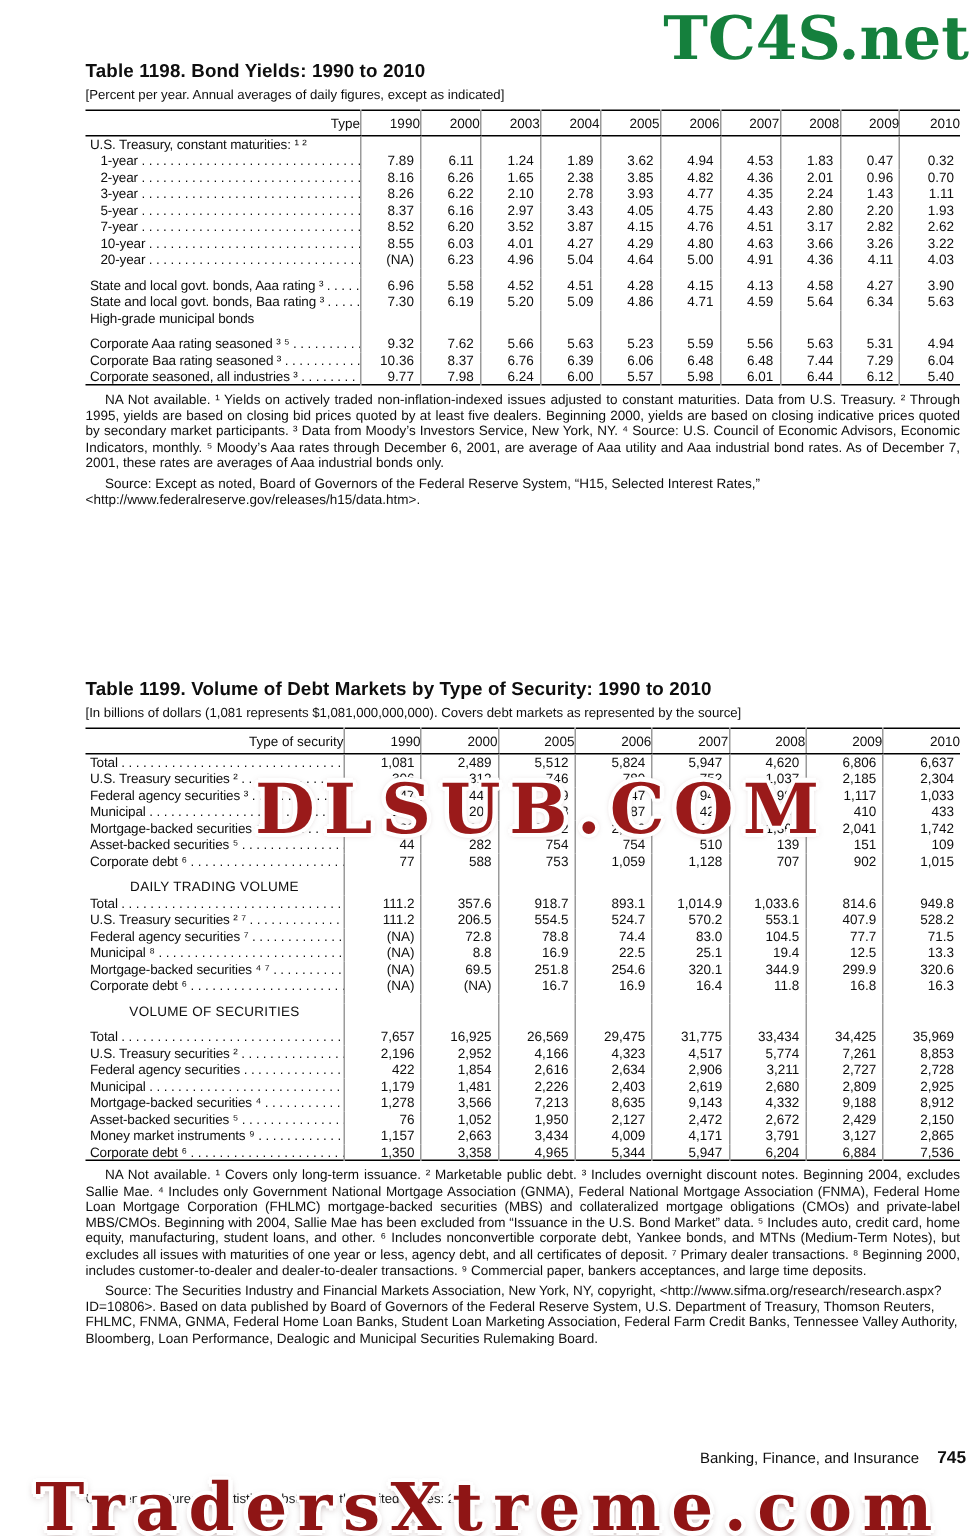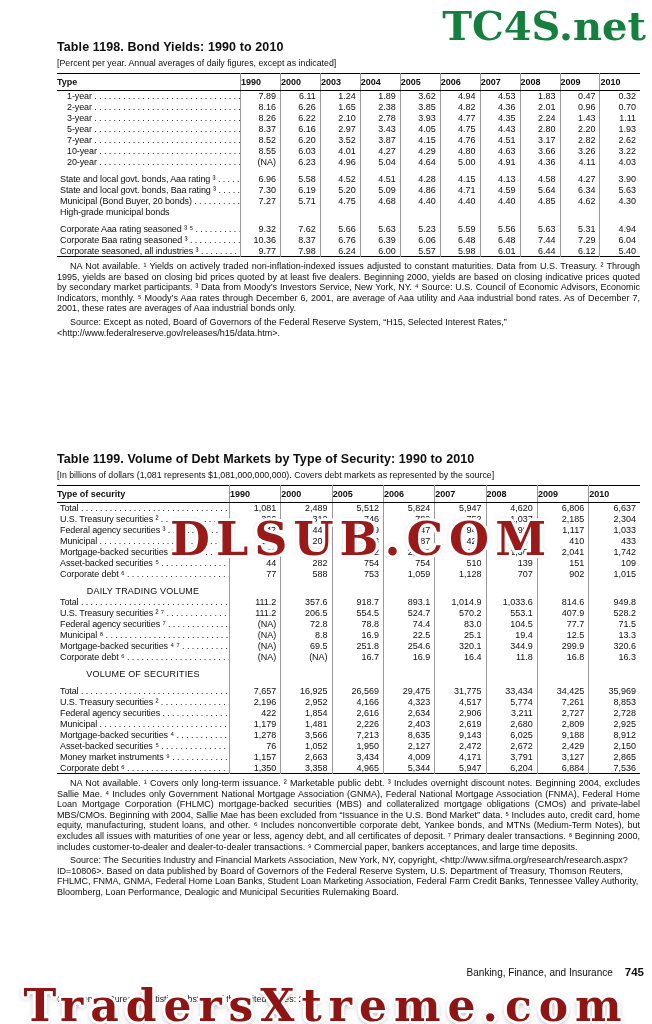--- a/index.html
+++ b/index.html
@@ -10,22 +10,22 @@
   }
   .block{position:absolute;left:57px;width:583px}
   #block-1198{top:40px}
   #block-1199{top:452px}
 
   .tbl-title{font-size:12.5px;font-weight:bold;margin:0 0 4px 0;letter-spacing:.1px}
   .tbl-note{font-size:8.8px;margin:0 0 5px 0}
 
   table{border-collapse:collapse;width:100%;table-layout:fixed;
         font-size:9px;border-top:1px solid #000;border-bottom:1px solid #000}
-  thead th{border-bottom:1px solid #000;font-weight:bold;font-size:9px;
-           height:16px;vertical-align:middle;padding:0;text-align:left}
+  thead th{border-bottom:1px solid #000;font-weight:normal;font-size:9px;
+           height:16px;vertical-align:middle;padding:0;text-align:right}
   .t1198 th.hlbl{width:183px}
   .t1199 th.hlbl{width:172px}
   th.hyr,td.val{border-left:1px solid #9a9a9a}
   tbody tr{height:11px}
   tbody tr.sp{height:6px}
   td{padding:0;line-height:10px;vertical-align:middle}
   td.val{text-align:right;padding-right:4px;white-space:nowrap}
   td.lbl{white-space:nowrap;overflow:hidden;padding-left:3px;letter-spacing:-.1px}
   td.lbl.ind{padding-left:10px}
   td.lbl.sect{text-align:center;padding-left:0;letter-spacing:.2px}
@@ -74,20 +74,33 @@
             <th class="hyr">2005</th>
             <th class="hyr">2006</th>
             <th class="hyr">2007</th>
             <th class="hyr">2008</th>
             <th class="hyr">2009</th>
             <th class="hyr">2010</th>
           </tr>
         </thead>
       <tbody>
           <tr>
+            <td class="lbl"><span>U.S. Treasury, constant maturities: ¹ ²</span></td>
+            <td class="val"></td>
+            <td class="val"></td>
+            <td class="val"></td>
+            <td class="val"></td>
+            <td class="val"></td>
+            <td class="val"></td>
+            <td class="val"></td>
+            <td class="val"></td>
+            <td class="val"></td>
+            <td class="val"></td>
+          </tr>
+          <tr>
             <td class="lbl ind"><span>1-year</span><span class="dots"></span></td>
             <td class="val">7.89</td>
             <td class="val">6.11</td>
             <td class="val">1.24</td>
             <td class="val">1.89</td>
             <td class="val">3.62</td>
             <td class="val">4.94</td>
             <td class="val">4.53</td>
             <td class="val">1.83</td>
             <td class="val">0.47</td>
@@ -204,33 +217,20 @@
             <td class="val">5.20</td>
             <td class="val">5.09</td>
             <td class="val">4.86</td>
             <td class="val">4.71</td>
             <td class="val">4.59</td>
             <td class="val">5.64</td>
             <td class="val">6.34</td>
             <td class="val">5.63</td>
           </tr>
           <tr>
-            <td class="lbl"><span>Municipal (Bond Buyer, 20 bonds)</span><span class="dots"></span></td>
-            <td class="val">7.27</td>
-            <td class="val">5.71</td>
-            <td class="val">4.75</td>
-            <td class="val">4.68</td>
-            <td class="val">4.40</td>
-            <td class="val">4.40</td>
-            <td class="val">4.40</td>
-            <td class="val">4.85</td>
-            <td class="val">4.62</td>
-            <td class="val">4.30</td>
-          </tr>
-          <tr>
             <td class="lbl"><span>High-grade municipal bonds</span></td>
             <td class="val"></td>
             <td class="val"></td>
             <td class="val"></td>
             <td class="val"></td>
             <td class="val"></td>
             <td class="val"></td>
             <td class="val"></td>
             <td class="val"></td>
             <td class="val"></td>
@@ -554,21 +554,21 @@
             <td class="val">2,809</td>
             <td class="val">2,925</td>
           </tr>
           <tr>
             <td class="lbl"><span>Mortgage-backed securities ⁴</span><span class="dots"></span></td>
             <td class="val">1,278</td>
             <td class="val">3,566</td>
             <td class="val">7,213</td>
             <td class="val">8,635</td>
             <td class="val">9,143</td>
-            <td class="val">6,025</td>
+            <td class="val">4,332</td>
             <td class="val">9,188</td>
             <td class="val">8,912</td>
           </tr>
           <tr>
             <td class="lbl"><span>Asset-backed securities ⁵</span><span class="dots"></span></td>
             <td class="val">76</td>
             <td class="val">1,052</td>
             <td class="val">1,950</td>
             <td class="val">2,127</td>
             <td class="val">2,472</td>

